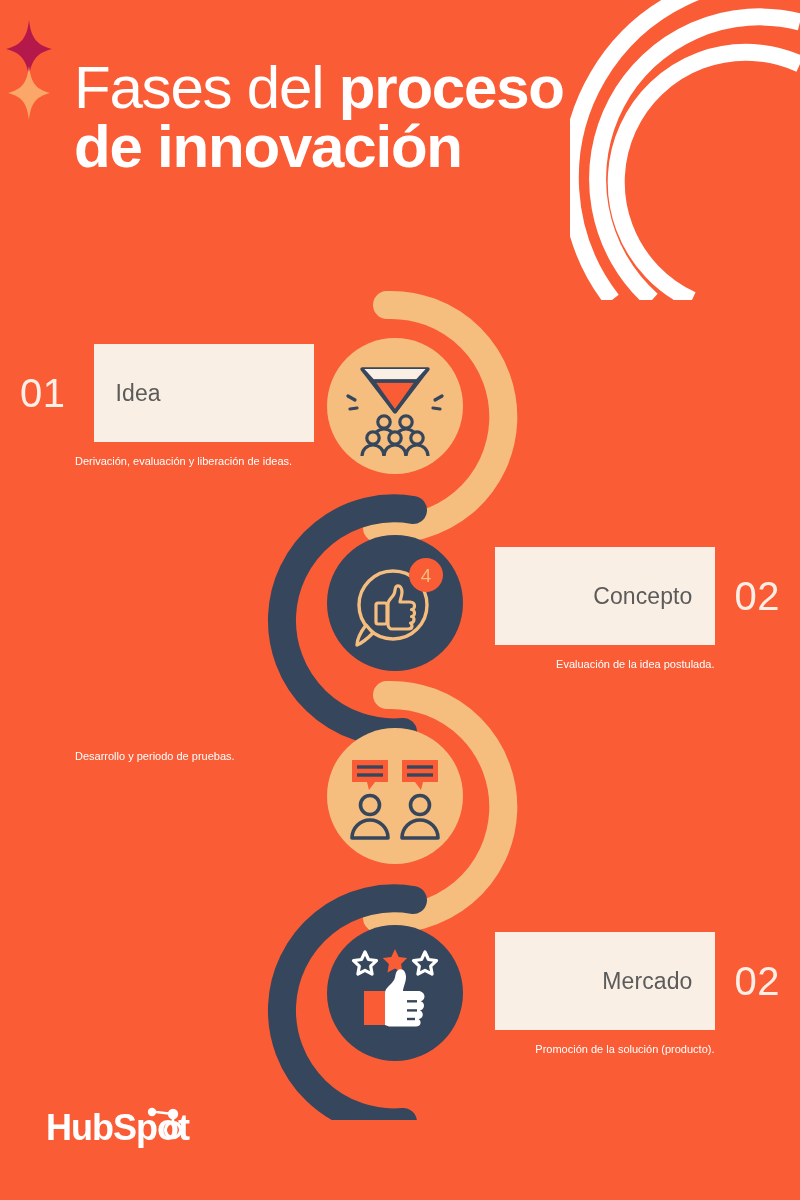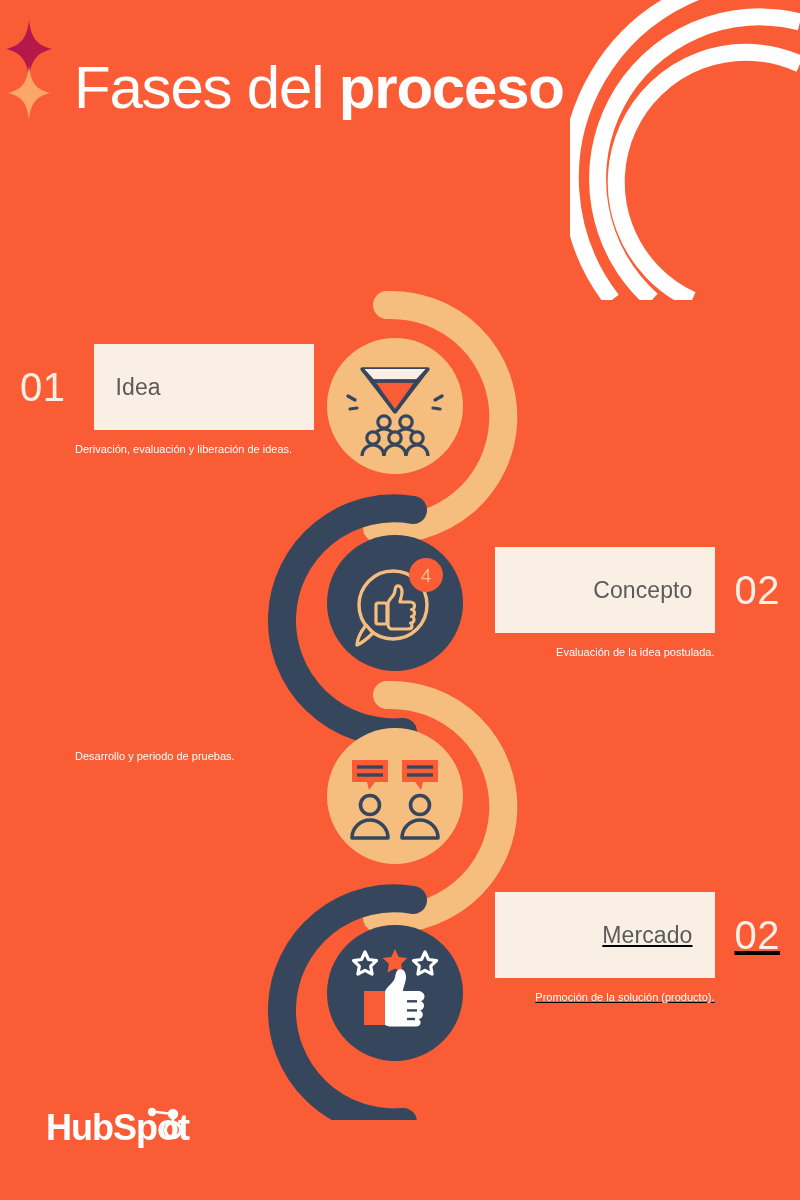--- a/index.html
+++ b/index.html
@@ -35,21 +35,21 @@
   .heading b { font-weight:700; }
 
   
   .spine { position:absolute; left:255px; top:270px; width:290px; height:850px; }
 
   
   .step { position:absolute; }
 
   .card {
     background:#FAEFE4;
-    height:86px;
+    height:98px;
     display:flex;
     align-items:center;
     padding:0 22px;
   }
   .card-title {
     font-size:23px;
     color:#5B5B5B;
     letter-spacing:0.1px;
     white-space:nowrap;
   }
@@ -76,21 +76,21 @@
 
   
   .step.right { right:20px; }
   .step.right .row { display:flex; align-items:center; gap:20px; }
   .step.right .card { width:220px; justify-content:flex-end; }
   .step.right .desc { margin-right:55px; text-align:right; }
 
   .step1 { top:344px; }
   .step2 { top:547px; }
   .step3 { top:737px; }
-  .step4 { top:892px;text-decoration:underline; }
+  .step4 { top:932px; }
 
   
   .logo { position:absolute; left:46px; bottom:48px; }
 </style>
 </head>
 <body>
 
 <svg class="corner-arcs" viewBox="0 0 230 300" fill="none">
   <path d="M230 -20 A 200 200 0 0 0 42 300" stroke="#FFFFFF" stroke-width="17" fill="none"></path>
   <path d="M230 22 A 162 162 0 0 0 82 300" stroke="#FFFFFF" stroke-width="17" fill="none"></path>
@@ -99,20 +99,21 @@
 
 <svg class="sparkle sparkle-dark" width="46" height="58" viewBox="0 0 46 58">
   <path d="M23 0 C25 17 30 25 46 29 C30 33 25 41 23 58 C21 41 16 33 0 29 C16 25 21 17 23 0 Z" fill="#B5184A"></path>
 </svg>
 <svg class="sparkle sparkle-light" width="42" height="54" viewBox="0 0 42 54">
   <path d="M21 0 C23 16 27 23 42 27 C27 31 23 38 21 54 C19 38 15 31 0 27 C15 23 19 16 21 0 Z" fill="#FBA76A"></path>
 </svg>
 
 <h1 class="heading">
   <span>Fases del </span><b>proceso</b><br>
+  <b>de innovación</b>
 </h1>
 
 <svg class="spine" viewBox="0 0 290 850" fill="none">
 
   <path d="M132 35 A 112 112 0 1 1 122 258" stroke="#F5BE7E" stroke-width="28" stroke-linecap="round" fill="none"></path>
 
   <path d="M158 240 A 112 112 0 1 0 148 462" stroke="#36465C" stroke-width="28" stroke-linecap="round" fill="none"></path>
 
   <path d="M132 425 A 112 112 0 1 1 122 648" stroke="#F5BE7E" stroke-width="28" stroke-linecap="round" fill="none"></path>
 

